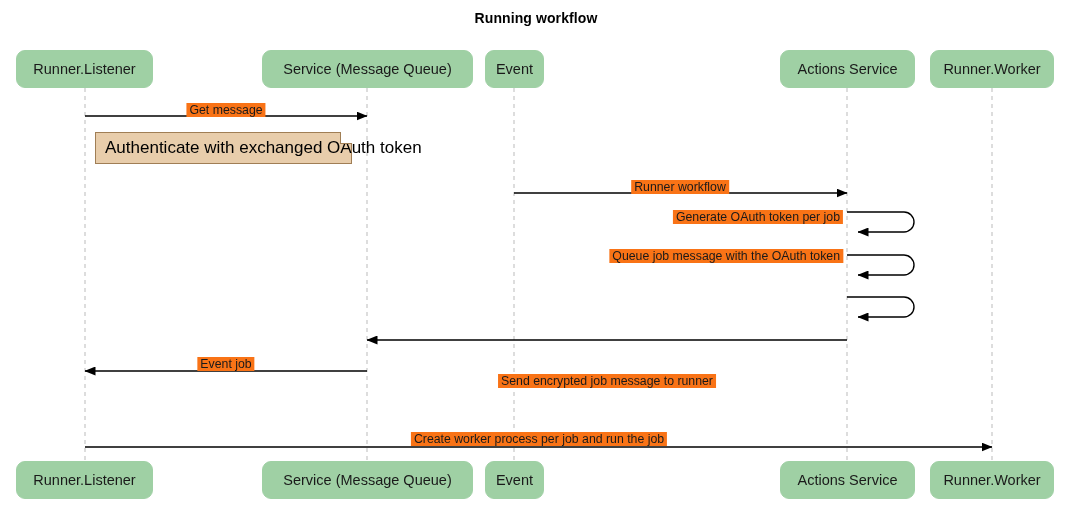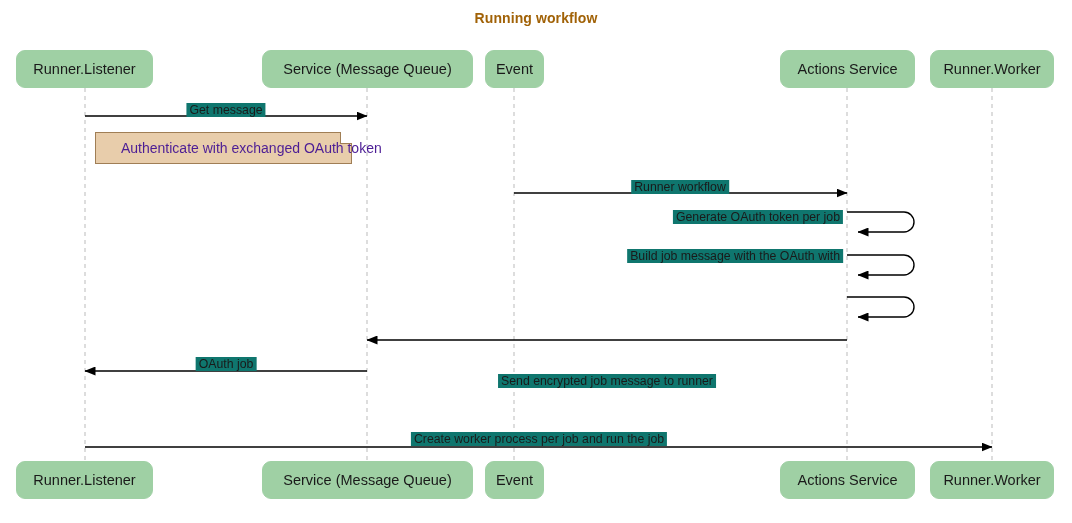--- a/index.html
+++ b/index.html
@@ -38,21 +38,21 @@
 
   .diagram-title {
     position: absolute;
     left: 0;
     top: 10px;
     width: 1072px;
     text-align: center;
     font-size: 14px;
     font-weight: bold;
     letter-spacing: 0.1px;
-    color: #a16207;
+    color: #000000;
   }
 
   .participant {
     position: absolute;
     box-sizing: border-box;
     background: #9fd0a4;
     border: 1px solid #9fd0a4;
     border-radius: 9px;
     display: flex;
     align-items: center;
@@ -61,46 +61,46 @@
     color: #1a1a1a;
     white-space: nowrap;
     height: 38px;
   }
 
   .note {
     position: absolute;
     box-sizing: border-box;
     background: #e8cdab;
     border: 1px solid #a07e55;
-    font-size: 14px;
-    color: #4c1d95;
+    font-size: 17px;
+    color: #000000;
     display: flex;
     align-items: center;
-    padding-left: 25px;
+    padding-left: 9px;
     height: 32px;
     white-space: nowrap;
   }
   .note-fold {
     position: absolute;
     top: -1px;
     right: -1px;
     width: 11px;
     height: 11px;
     background: #ffffff;
     border-left: 1px solid #a07e55;
     border-bottom: 1px solid #a07e55;
     transform-origin: top right;
   }
 
   .msg-label {
     position: absolute;
     font-size: 12.3px;
     color: #1a1a1a;
     white-space: nowrap;
-    background: #0f766e;
+    background: #f97316;
     padding: 0 3px;
     line-height: 14px;
   }
   .msg-label.center { transform: translateX(-50%); }
   .msg-label.right-anchor { transform: translateX(-100%); }
 </style>
 </head>
 <body>
 
 <div id="diagram">
@@ -168,20 +168,20 @@
   <div class="layer" id="notes-layer">
       <div class="note" style="left: 95px; top: 132px; width: 257px; height: 32px; background: rgb(232, 205, 171); border-color: rgb(160, 126, 85);">
         <span>Authenticate with exchanged OAuth token</span>
         <span class="note-fold" style="border-left-color: rgb(160, 126, 85); border-bottom-color: rgb(160, 126, 85);"></span>
       </div>
     </div>
   <div class="layer" id="labels-layer">
       <div class="msg-label center" style="left: 226px; top: 103px;">Get message</div>
       <div class="msg-label center" style="left: 680px; top: 180px;">Runner workflow</div>
       <div class="msg-label right-anchor" style="left: 843px; top: 210px;">Generate OAuth token per job</div>
-      <div class="msg-label right-anchor" style="left: 843px; top: 249px;">Build job message with the OAuth with</div>
+      <div class="msg-label right-anchor" style="left: 843px; top: 249px;">Queue job message with the OAuth token</div>
       <div class="msg-label center" style="left: 607px; top: 326px; margin-top: 48px;">Send encrypted job message to runner</div>
-      <div class="msg-label center" style="left: 226px; top: 357px;">OAuth job</div>
+      <div class="msg-label center" style="left: 226px; top: 357px;">Event job</div>
       <div class="msg-label center" style="left: 539px; top: 432px;">Create worker process per job and run the job</div>
     </div>
 
   <div class="diagram-title">Running workflow</div>
 </div>
 
 </body></html>

